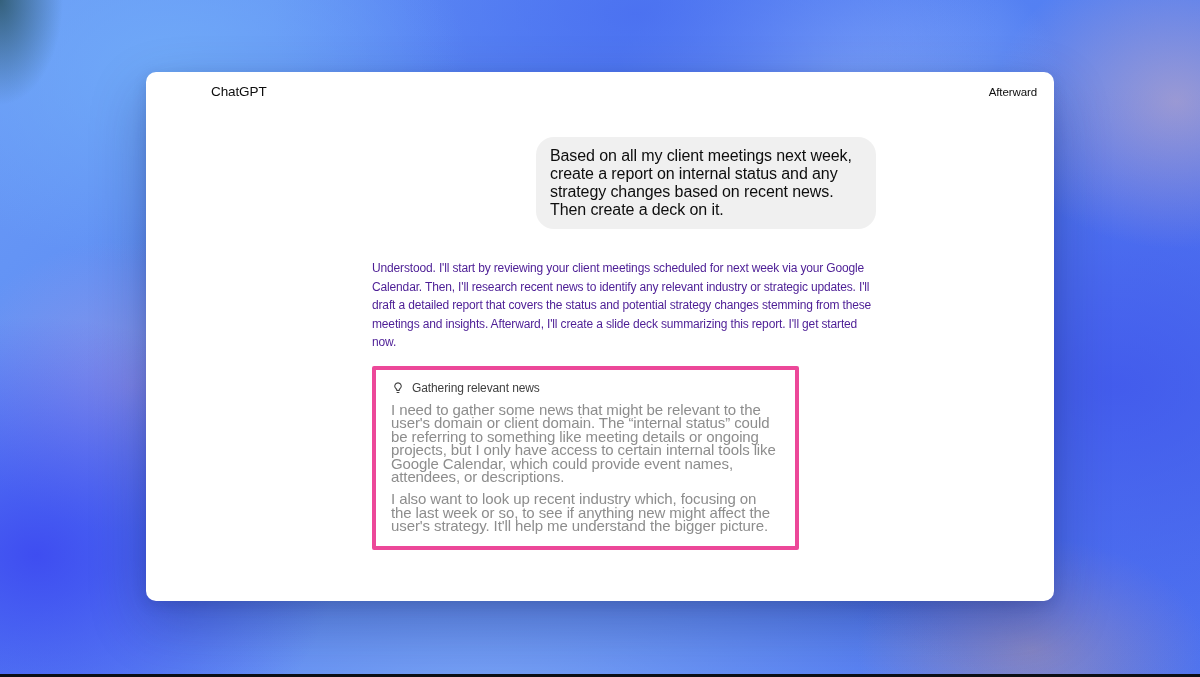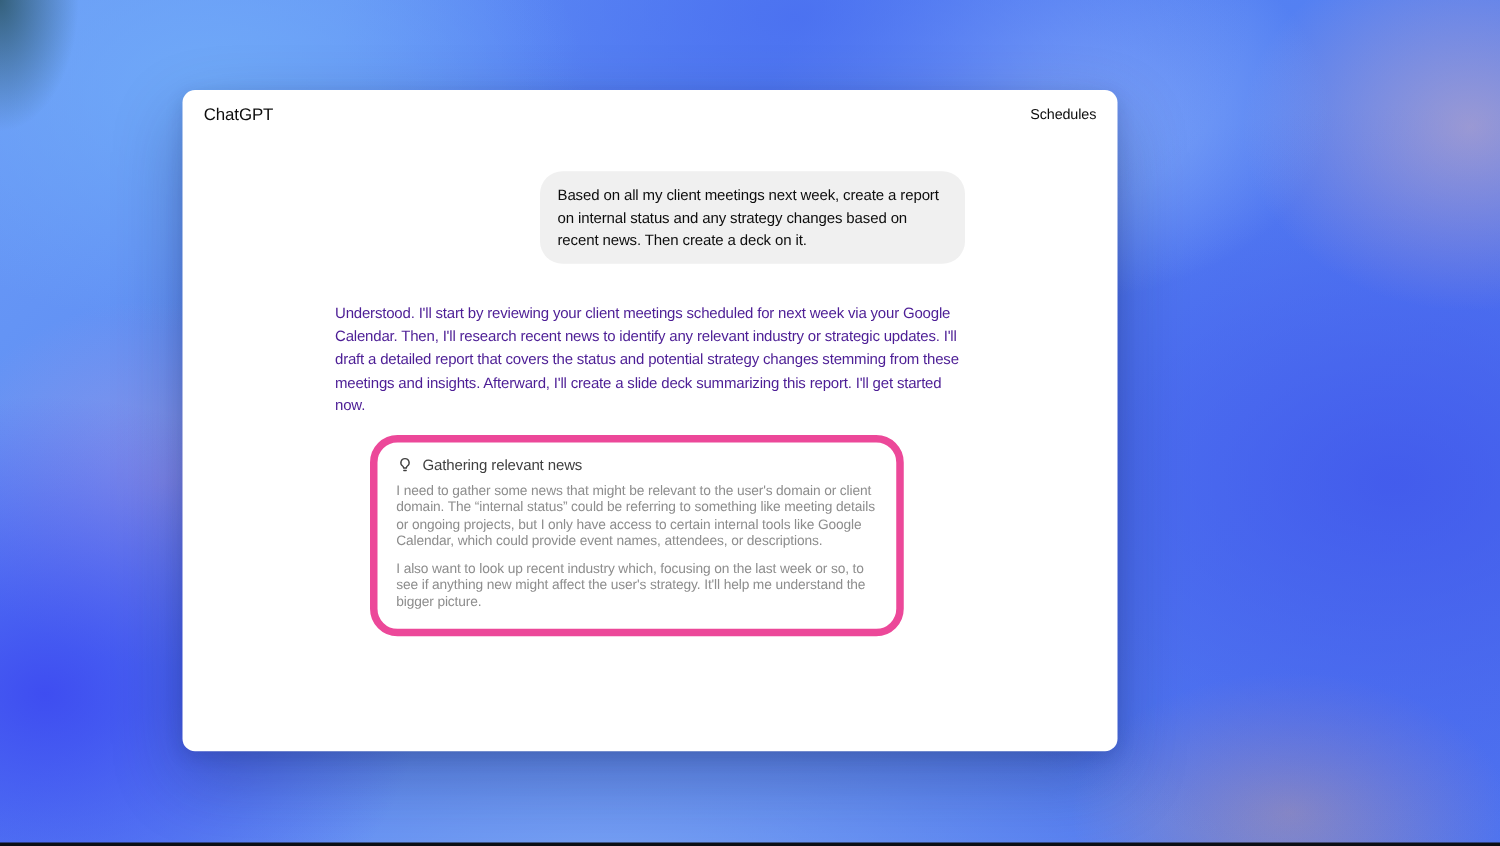--- a/index.html
+++ b/index.html
@@ -21,68 +21,69 @@
       radial-gradient(260px 210px at 11% 57%, rgba(172,152,222,0.55), transparent 70%),
       radial-gradient(250px 160px at 86% 96%, rgba(226,166,126,0.40), transparent 70%),
       radial-gradient(720px 270px at 40% 103%, rgba(126,168,244,0.85), transparent 70%),
       linear-gradient(135deg, #6b9cf6 0%, #5583f3 45%, #4f74ef 100%);
   }
   .screen-edge {
     position: absolute; left: 0; right: 0; bottom: 0; height: 3px;
     background: #0c0f15; z-index: 5;
   }
   .window {
-    position: absolute; left: 146px; top: 72px; width: 748px; height: 529px;
+    position: absolute; left: 146px; top: 72px; width: 908px; height: 529px;
     background: #ffffff; border-radius: 10px;
     box-shadow: 0 22px 55px rgba(15, 25, 80, 0.30), 0 4px 14px rgba(15, 25, 80, 0.15);
     z-index: 2;
+    padding-left: 48px;
   }
   .window-header {
     display: flex; justify-content: space-between; align-items: center;
     padding: 12px 17px 0 17px;
   }
   .app-title { font-size: 13.5px; color: #0d0d0d; letter-spacing: -0.1px; }
   .schedules-button {
     font-size: 11.5px; color: #0d0d0d; cursor: pointer; letter-spacing: -0.1px;
   }
   .chat-col { width: 504px; margin: 38px auto 0 auto; }
   .user-row { display: flex; justify-content: flex-end; }
   .user-bubble {
     background: #f0f0f0; border-radius: 18px; padding: 10px 14px;
-    max-width: 340px; font-size: 12px; line-height: 18px; color: #0d0d0d;
+    max-width: 340px; font-size: 16px; line-height: 18px; color: #0d0d0d;
     letter-spacing: -0.1px;
   }
   .assistant-message {
     margin-top: 30px; font-size: 12px; line-height: 18.5px; color: #4c1d95;
     letter-spacing: -0.15px;
   }
   .thinking-panel {
     margin-top: 14px; width: 427px;
-    border: 6px solid #ec4899; border-radius: 22px;
-    padding: 11px 15px 13px 15px; background: #ffffff; margin-left: 28px;
+    border: 4px solid #ec4899; border-radius: 2px;
+    padding: 11px 15px 13px 15px; background: #ffffff;
   }
   .thinking-header {
     display: flex; align-items: center; gap: 7px; cursor: pointer;
   }
   .thinking-title { font-size: 12px; color: #3f3f3f; letter-spacing: -0.1px; }
   .lightbulb-icon { display: inline-flex; width: 14px; height: 14px; }
   .thinking-panel p {
-    margin-top: 8px; font-size: 11px; line-height: 13.6px; color: #8d8d8d;
+    margin-top: 8px; font-size: 15px; line-height: 13.6px; color: #8d8d8d;
     letter-spacing: -0.1px;
   }
 </style>
 </head>
 <body>
 
 <div class="desktop"></div>
 
 <div class="window">
   <div class="window-header">
     <div class="app-title">ChatGPT</div>
-    <div class="schedules-button">Schedules</div>
+    <div class="schedules-button">Afterward</div>
   </div>
 
   <div class="chat-col">
     <div class="user-row">
       <div class="user-bubble">Based on all my client meetings next week, create a report on internal status and any strategy changes based on recent news. Then create a deck on it.</div>
     </div>
 
     <div class="assistant-message">Understood. I'll start by reviewing your client meetings scheduled for next week via your Google Calendar. Then, I'll research recent news to identify any relevant industry or strategic updates. I'll draft a detailed report that covers the status and potential strategy changes stemming from these meetings and insights. Afterward, I'll create a slide deck summarizing this report. I'll get started now.</div>
 
     <section class="thinking-panel">

